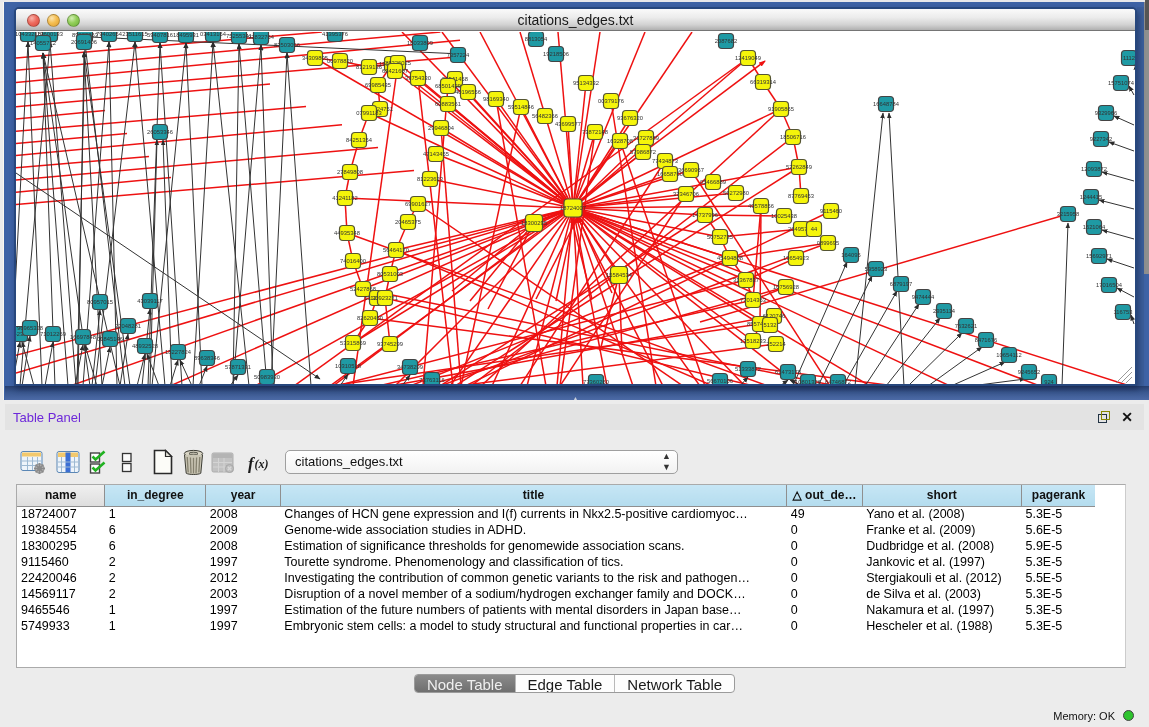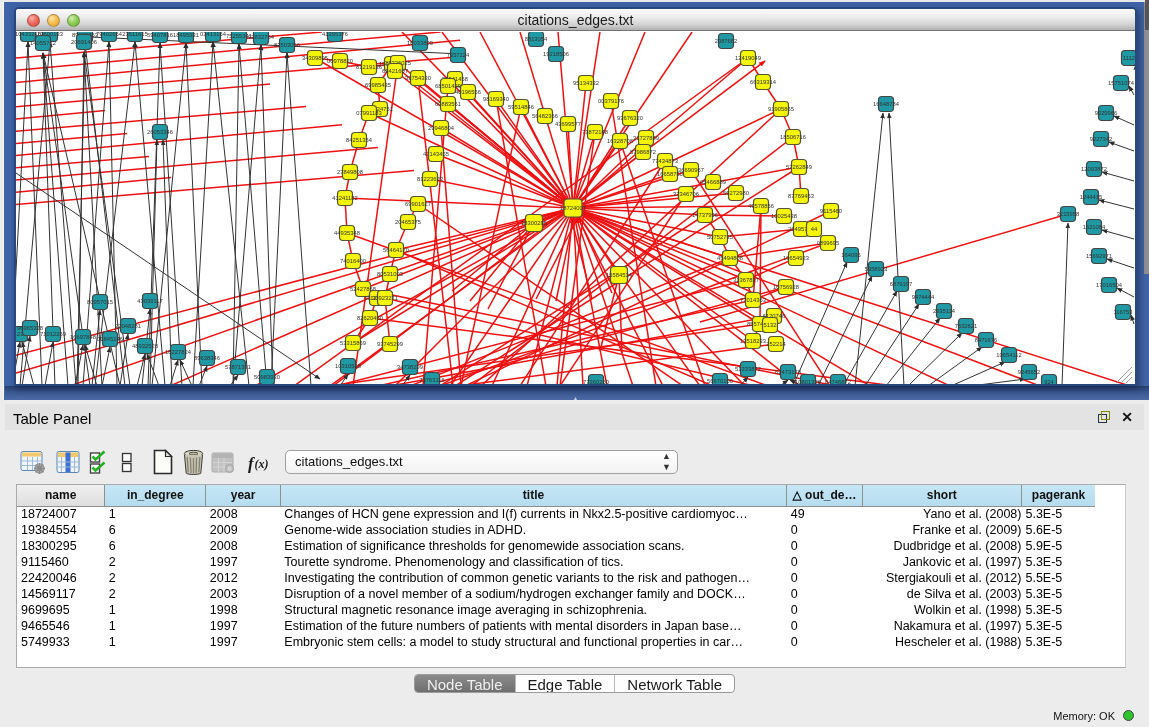--- a/index.html
+++ b/index.html
@@ -16,35 +16,35 @@
 .btn{position:absolute;top:5px;width:13px;height:13px;border-radius:50%;border:1px solid rgba(0,0,0,.25)}
 #b1{left:11px;background:radial-gradient(circle at 35% 30%,#f7b2aa 0,#ee6d60 45%,#d8463a 100%)}
 #b2{left:31px;background:radial-gradient(circle at 35% 30%,#fbe4b0 0,#f5bf52 45%,#e09e2e 100%)}
 #b3{left:51px;background:radial-gradient(circle at 35% 30%,#d2edb4 0,#93cf5a 45%,#6cb138 100%)}
 #cv{position:absolute;left:0;top:23px;width:1119px;height:352px;background:#fff;overflow:hidden}
 line.r{stroke:#ee1111;stroke-width:1.5}
 line.b{stroke:#333333;stroke-width:1}
 text.nl{font-size:5.8px;fill:#333333;text-anchor:middle;font-family:"Liberation Sans",sans-serif}
 #panel{position:absolute;left:0;top:400px;width:1149px;height:327px;background:#ececec}
 #phead{position:absolute;left:5px;top:4px;width:1139px;height:26px;background:#e3e3e3}
-#phead .t{position:absolute;left:8px;top:6px;font-size:15px;color:#000000}
+#phead .t{position:absolute;left:8px;top:6px;font-size:13px;color:#6d28d9}
 #pclose{position:absolute;right:11px;top:5px;font-size:14px;font-weight:bold;color:#111}
 #pfloat{position:absolute;right:34px;top:7px;width:12px;height:12px}
 #toolbar{position:absolute;left:0;top:0;width:0;height:0}
 .ic{position:absolute}
 #combo{position:absolute;left:285px;top:50px;width:393px;height:24px;background:linear-gradient(180deg,#fff,#f2f2f2);border:1px solid #9f9f9f;border-radius:5px;font-size:13px;color:#111;line-height:22px;padding-left:9px}
 #combo .ar{position:absolute;right:6px;top:0px;font-size:9px;color:#333;line-height:11px;text-align:center}
 #tblwrap{position:absolute;left:16px;top:484px;width:1110px;height:184px;background:#fff;border:1px solid #aaa;border-right:1px solid #ccc;overflow:hidden}
 table{border-collapse:collapse;table-layout:fixed;width:1078px;font-size:12.5px}
 th{background:linear-gradient(180deg,#c6e6f5,#b4dcee);border-left:1px solid #8f8f8f;border-bottom:1px solid #8f8f8f;font-weight:bold;font-size:12px;color:#111;height:21px;padding:0}
 th.c0{background:linear-gradient(180deg,#f0f0f0,#dedede)}
 th:first-child{border-left:none}
 td{height:16px;padding:0 0 0 4px;white-space:nowrap;overflow:hidden;color:#000}
 .c0{width:86px}.c1{width:99px}.c2{width:73px}.c3{width:496px}.c4{width:74px}.c5{width:156px}.c6{width:72px}
-td.c5{text-align:right}
+td.c5{text-align:left}
 #tabs{position:absolute;left:0;top:674px;width:1149px;text-align:center}
 .seg{display:inline-flex;border:1px solid #9b9b9b;border-radius:4px;overflow:hidden;background:#fdfdfd;height:19px}
 .seg div{font-size:15px;line-height:19px;padding:0 12px;color:#1a1a1a;border-left:1px solid #b9b9b9}
 .seg div:first-child{border-left:none}
 .seg .sel{background:linear-gradient(180deg,#8b8b8b,#6f6f6f);color:#efefef}
 #mem{position:absolute;right:34px;top:710px;font-size:11px;color:#111}
 #led{position:absolute;right:15px;top:710px;width:11px;height:11px;border-radius:50%;background:#2ec42e;border:1px solid #444}
 #split{position:absolute;left:571px;top:396px;width:9px;height:5px;color:#c9cfdb;font-size:7px;line-height:5px;text-align:center}
 </style></head><body>
 <div id="root">
@@ -756,29 +756,20 @@
           <tr>
             <td class="c0">14569117</td>
             <td class="c1">2</td>
             <td class="c2">2003</td>
             <td class="c3">Disruption of a novel member of a sodium/hydrogen exchanger family and DOCK…</td>
             <td class="c4">0</td>
             <td class="c5">de Silva et al. (2003)</td>
             <td class="c6">5.3E-5</td>
           </tr>
           <tr>
-            <td class="c0">9699695</td>
-            <td class="c1">1</td>
-            <td class="c2">1998</td>
-            <td class="c3">Structural magnetic resonance image averaging in schizophrenia.</td>
-            <td class="c4">0</td>
-            <td class="c5">Wolkin et al. (1998)</td>
-            <td class="c6">5.3E-5</td>
-          </tr>
-          <tr>
             <td class="c0">9465546</td>
             <td class="c1">1</td>
             <td class="c2">1997</td>
             <td class="c3">Estimation of the future numbers of patients with mental disorders in Japan base…</td>
             <td class="c4">0</td>
             <td class="c5">Nakamura et al. (1997)</td>
             <td class="c6">5.3E-5</td>
           </tr>
           <tr>
             <td class="c0">5749933</td>

